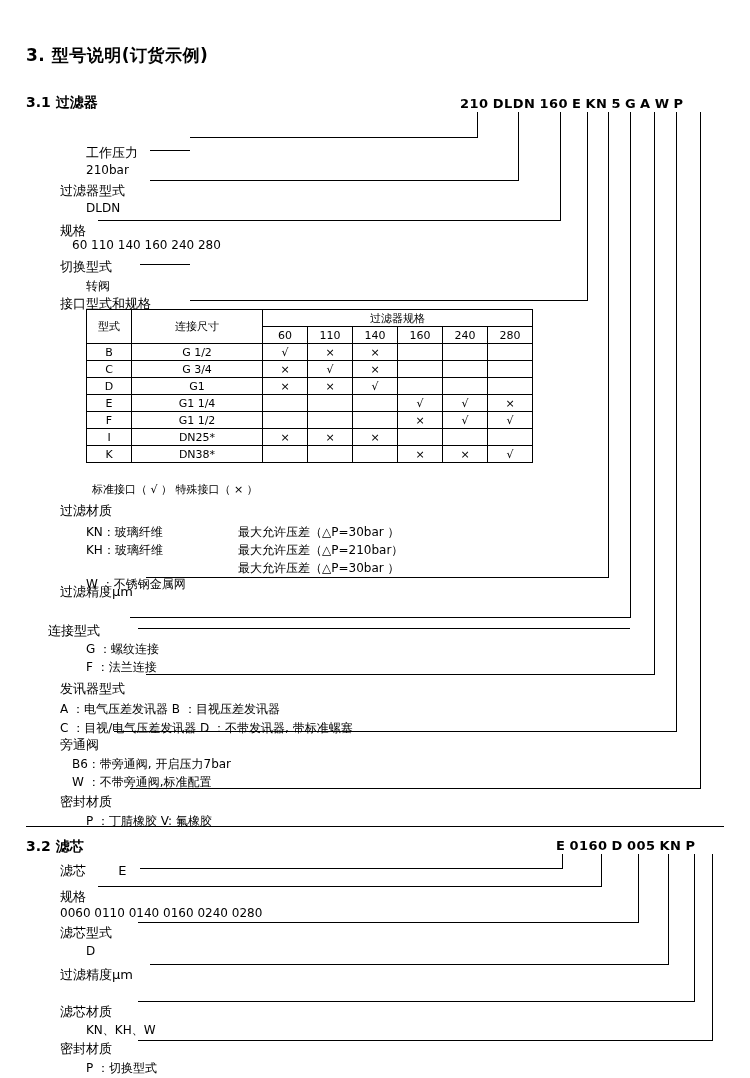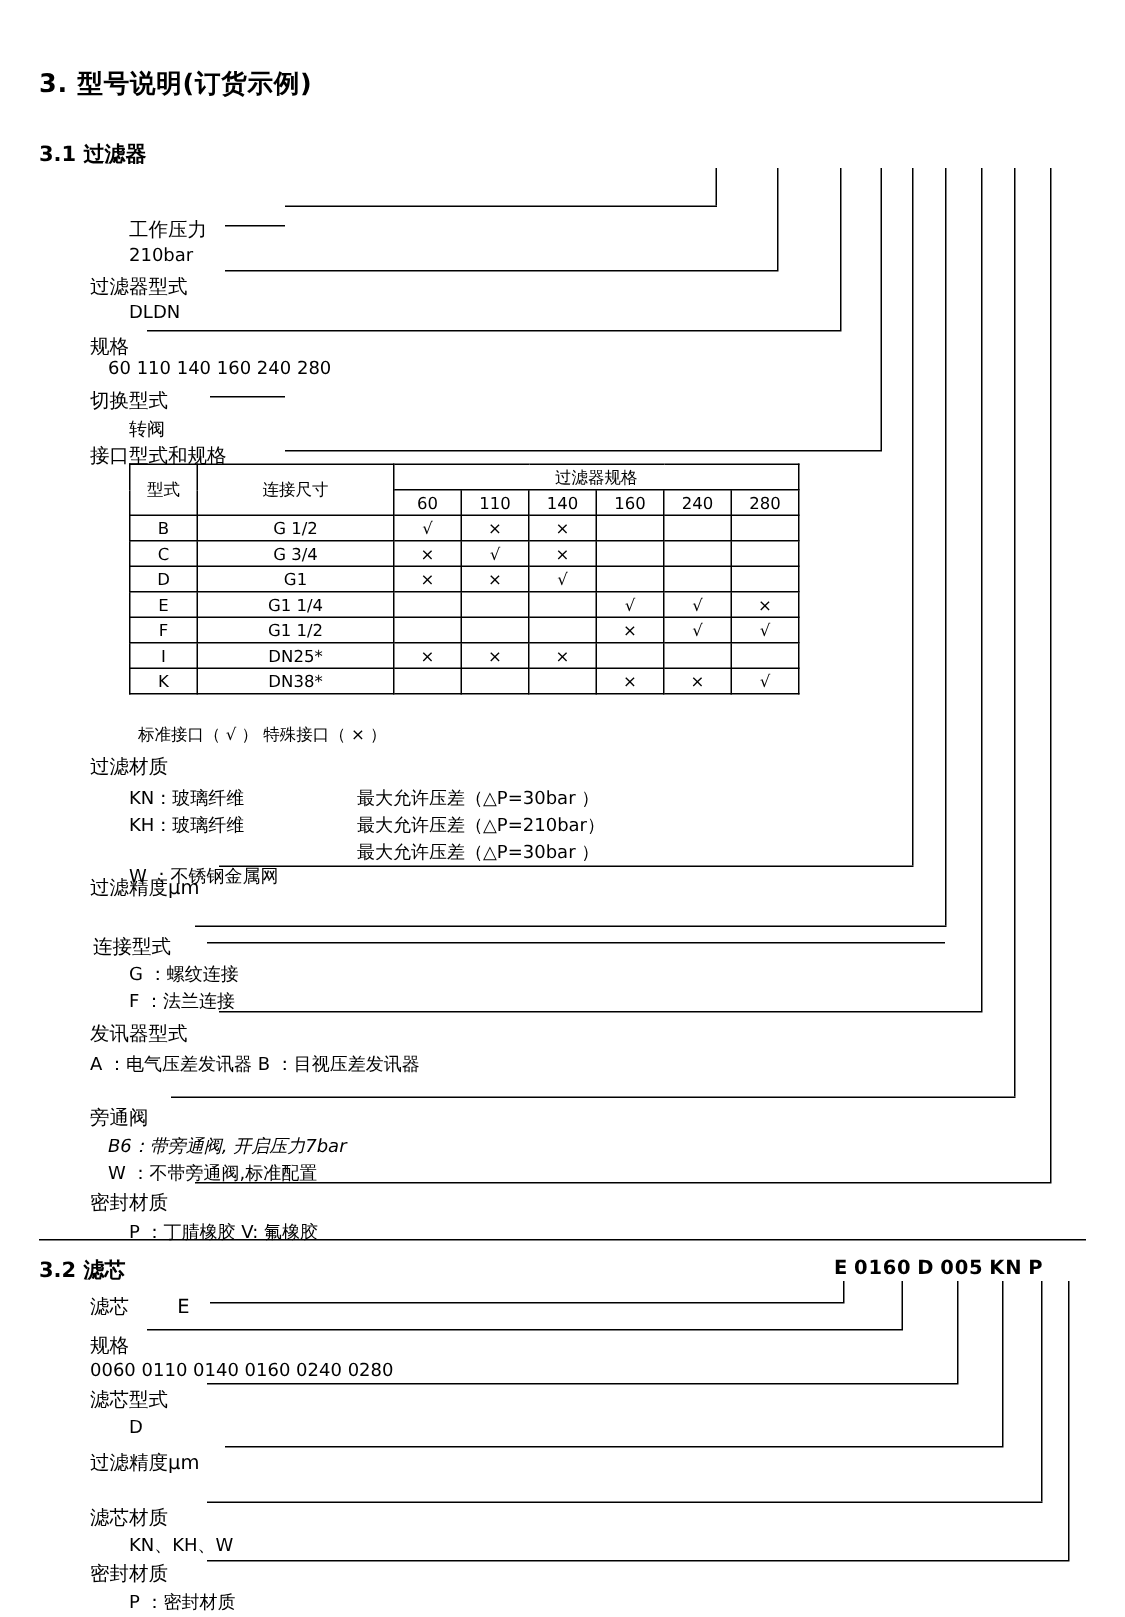--- a/index.html
+++ b/index.html
@@ -112,20 +112,23 @@
 </style>
 </head>
 <body>
 
 <div class="page">
 
   <div class="h1">3. 型号说明(订货示例)</div>
 
   <div class="h2" id="sec1-title">3.1 过滤器</div>
 
+  <div class="codeline" id="code1">
+    <span>210</span><span>DLDN</span><span>160</span><span>E</span><span>KN</span><span>5</span><span>G</span><span>A</span><span>W</span><span>P</span>
+  </div>
 
   <div class="vline" style="left:477px; top:80px; height:25px;"></div>
   <div class="hline" style="left:190px; top:105px; width:288px;"></div>
 
   <div class="vline" style="left:518px; top:80px; height:68px;"></div>
   <div class="hline" style="left:150px; top:148px; width:369px;"></div>
 
   <div class="vline" style="left:560px; top:80px; height:108px;"></div>
   <div class="hline" style="left:98px; top:188px; width:463px;"></div>
 
@@ -258,30 +261,31 @@
   <div class="lab" style="left:60px; top:470px;">过滤材质</div>
   <div class="sub" style="left:86px; top:492px;">KN：玻璃纤维</div>
   <div class="sub" style="left:238px; top:492px;">最大允许压差（△P=30bar ）</div>
   <div class="sub" style="left:86px; top:510px;">KH：玻璃纤维</div>
   <div class="sub" style="left:238px; top:510px;">最大允许压差（△P=210bar）</div>
   <div class="sub" style="left:86px; top:544px;">W ：不锈钢金属网</div>
   <div class="sub" style="left:238px; top:528px;">最大允许压差（△P=30bar ）</div>
 
   <div class="lab" style="left:60px; top:551px;">过滤精度μm</div>
 
-  <div class="lab" style="left:62px; top:590px;">连接型式</div>
+  <div class="lab" style="left:48px; top:590px;">连接型式</div>
   <div class="hline" style="left:138px; top:596px; width:492px;"></div>
   <div class="sub" style="left:86px; top:609px;">G ：螺纹连接</div>
   <div class="sub" style="left:86px; top:627px;">F ：法兰连接</div>
 
   <div class="lab" style="left:60px; top:648px;">发讯器型式</div>
   <div class="sub" style="left:60px; top:669px;">A ：电气压差发讯器                B ：目视压差发讯器</div>
+  <div class="sub" style="left:60px; top:688px;">C ：目视/电气压差发讯器        D ：不带发讯器, 带标准螺塞</div>
 
   <div class="lab" style="left:60px; top:704px;">旁通阀</div>
-  <div class="sub" style="left:72px; top:724px;font-style:italic;">B6：带旁通阀, 开启压力7bar</div>
+  <div class="sub" style="left:72px; top:724px;">B6：带旁通阀, 开启压力7bar</div>
   <div class="sub" style="left:72px; top:742px;">W ：不带旁通阀,标准配置</div>
 
   <div class="lab" style="left:60px; top:761px;">密封材质</div>
   <div class="sub" style="left:86px; top:781px;">P ：丁腈橡胶                    V: 氟橡胶</div>
 
   <div class="hr"></div>
 
   <div class="h2" id="sec2-title">3.2 滤芯</div>
 
   <div class="codeline" id="code2">
@@ -316,16 +320,16 @@
 
   <div class="lab" style="left:60px; top:892px;">滤芯型式</div>
   <div class="sub" style="left:86px; top:912px;">D</div>
 
   <div class="lab" style="left:60px; top:934px;">过滤精度μm</div>
 
   <div class="lab" style="left:60px; top:971px;">滤芯材质</div>
   <div class="sub" style="left:86px; top:990px;text-align:right;">KN、KH、W</div>
 
   <div class="lab" style="left:60px; top:1008px;">密封材质</div>
-  <div class="sub" style="left:86px; top:1028px;">P ：密封材质</div>
+  <div class="sub" style="left:86px; top:1028px;">P ：切换型式</div>
   <div class="sub" style="left:86px; top:1048px;">V ：氟橡胶</div>
 
 </div>
 
 </body></html>

